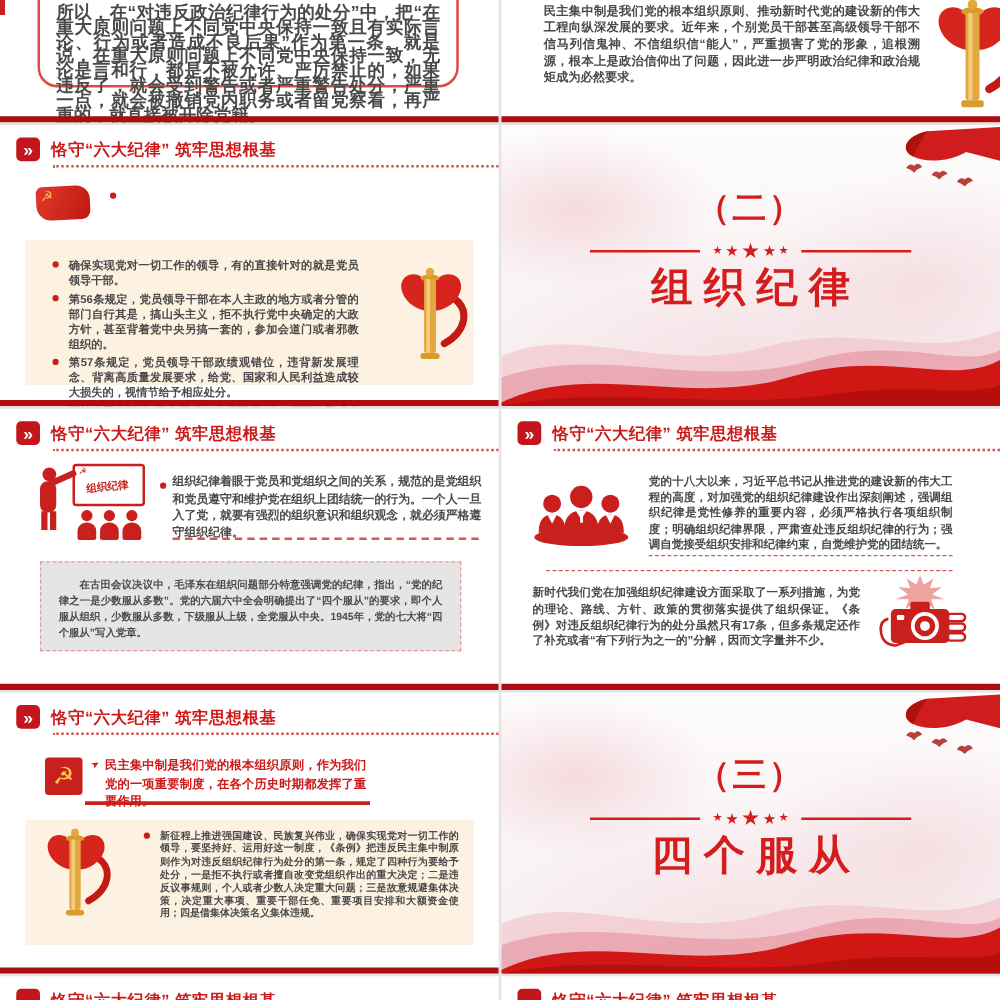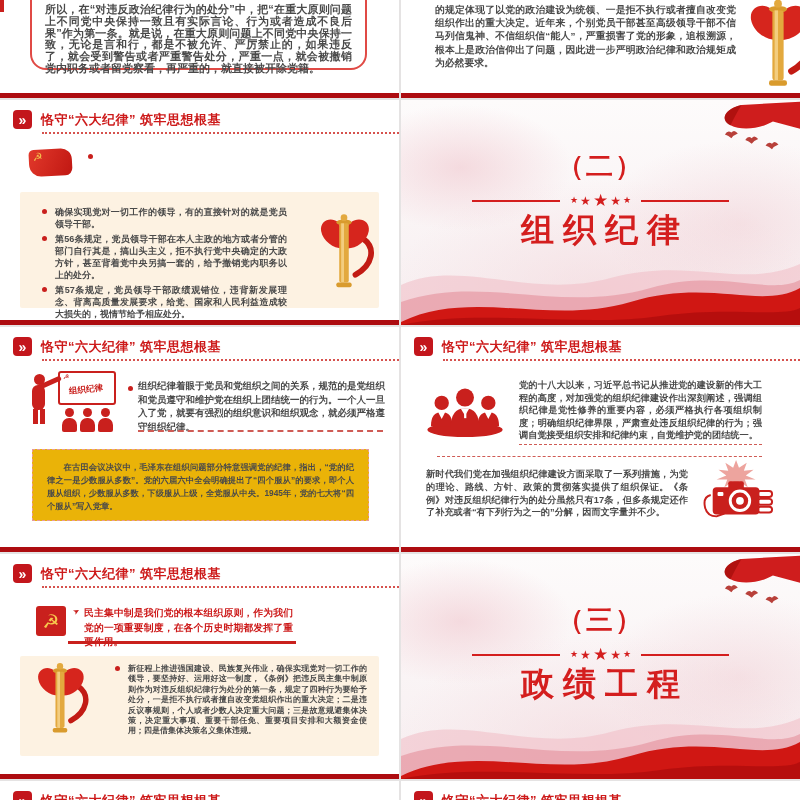--- a/index.html
+++ b/index.html
@@ -20,21 +20,21 @@
   .gray{color:#4a4a4a;font-weight:600;text-align:justify;}
   .dot{position:absolute;width:5px;height:5px;border-radius:50%;background:#c9201d;}
 
   .cream{position:absolute;left:20px;right:20px;background:#fdf2e2;border-radius:2px;}
   .pt{position:relative;padding-left:13px;margin-bottom:3px;font-size:9px;line-height:12px;}
   .pt .pdot{position:absolute;left:0;top:3px;width:5px;height:5px;border-radius:50%;background:#c9201d;}
 
   
   .roundbox{position:absolute;left:30px;right:32px;top:-60px;bottom:28px;border:2px solid #e04a45;border-radius:16px;}
   .cornermark{position:absolute;left:0;top:0;width:4px;height:12px;background:#c9201d;}
-  .prevtextL{position:absolute;left:45px;right:47px;top:4px;font-size:11px;line-height:11.8px;}
+  .prevtextL{position:absolute;left:45px;right:47px;top:4px;font-size:14px;line-height:11.8px;}
   .prevtextR{position:absolute;left:34px;right:64px;top:3px;font-size:9.8px;line-height:13.2px;font-weight:700;}
 
   
   .divider{background:
     radial-gradient(ellipse 160px 90px at 15% 30%, rgba(236,183,192,.45), transparent 70%),
     radial-gradient(ellipse 200px 120px at 85% 55%, rgba(238,196,203,.4), transparent 70%),
     radial-gradient(ellipse 300px 160px at 50% 85%, rgba(242,210,215,.5), transparent 70%),
     linear-gradient(180deg,#fdfbfb,#f7eef0);}
   .dnum{position:absolute;left:0;right:0;top:48px;text-align:center;color:#d41e1e;
         font-size:27px;font-weight:900;letter-spacing:2px;}
@@ -68,40 +68,40 @@
   .pr-head{position:absolute;left:8px;top:3px;width:11px;height:11px;border-radius:50%;background:#c9201d;}
   .pr-arm{position:absolute;left:13px;top:14px;width:24px;height:5px;border-radius:3px;background:#c9201d;
           transform:rotate(-24deg);transform-origin:left center;}
   .pr-body{position:absolute;left:6px;top:14px;width:13px;height:25px;border-radius:6px;background:#c9201d;}
   .pr-leg1{position:absolute;left:7px;top:38px;width:5px;height:15px;background:#c9201d;}
   .pr-leg2{position:absolute;left:14px;top:38px;width:5px;height:15px;background:#c9201d;}
   .aud{position:absolute;top:37px;width:15px;height:25px;}
   .aud .ah{position:absolute;left:3px;top:0;width:9px;height:9px;border-radius:50%;background:#c9201d;}
   .aud .ab{position:absolute;left:0;top:10px;width:15px;height:14px;border-radius:7px 7px 2px 2px;background:#c9201d;}
 
-  .qbox{position:absolute;left:32px;right:30px;top:122px;height:72px;border:1px dashed #e79b9b;background:#eab308;
+  .qbox{position:absolute;left:32px;right:30px;top:122px;height:72px;border:1px dashed #e79b9b;background:#e5e5e5;
         padding:11px 14px;font-size:8.3px;line-height:13px;color:#4a4a4a;font-weight:600;text-align:justify;text-indent:2em;}
   .dash{position:absolute;border-top:2px dashed #cf5b55;}
 
   svg{display:block;}
 </style>
 </head>
 <body>
 
 <div class="page">
 
   <section class="cell">
     <div class="cornermark"></div>
     <div class="roundbox"></div>
     <div class="prevtextL gray">所以，在“对违反政治纪律行为的处分”中，把“在重大原则问题上不同党中央保持一致且有实际言论、行为或者造成不良后果”作为第一条。就是说，在重大原则问题上不同党中央保持一致，无论是言和行，都是不被允许、严厉禁止的，如果违反了，就会受到警告或者严重警告处分，严重一点，就会被撤销党内职务或者留党察看，再严重的，就直接被开除党籍。</div>
     <div class="bbar"></div>
   </section>
 
   <section class="cell">
-    <div class="prevtextR gray">的规定体现了以党的政治建设为统领、一是拒不执行或者擅自改变党组织作出的重大决定。近年来，个别党员干部甚至高级领导干部不信马列信鬼神、不信组织信“能人”，严重损害了党的形象，追根溯源，根本上是政治信仰出了问题，因此进一步严明政治纪律和政治规矩成为必然要求。</div>
+    <div class="prevtextR gray">民主集中制是我们党的根本组织原则、推动新时代党的建设新的伟大工程向纵深发展的要求。近年来，个别党员干部甚至高级领导干部不信马列信鬼神、不信组织信“能人”，严重损害了党的形象，追根溯源，根本上是政治信仰出了问题，因此进一步严明政治纪律和政治规矩成为必然要求。</div>
     <div style="position:absolute;right:-14px;top:-6px;">
       <svg width="72" height="98" viewBox="0 0 64 86">
         <path d="M52 30 C66 40 62 58 44 68" stroke="#c21b14" stroke-width="6" fill="none" stroke-linecap="round"></path>
         <path d="M32 22 C40 4 60 8 58 22 C56 34 42 42 33 40 C24 42 10 34 8 22 C6 8 26 4 32 22 Z" fill="#d6251d"></path>
         <ellipse cx="32" cy="13" rx="8" ry="3" fill="#d99b2d"></ellipse>
         <circle cx="32" cy="8" r="3.5" fill="#e3a93e"></circle>
         <rect x="27" y="14" width="10" height="62" rx="2" fill="#e3a93e"></rect>
         <rect x="29" y="14" width="3" height="62" fill="#f3cd7f"></rect>
         <rect x="24" y="76" width="16" height="5" rx="2" fill="#d99b2d"></rect>
       </svg>
@@ -116,21 +116,21 @@
         </span>
       <span class="htitle">恪守“六大纪律”  筑牢思想根基</span>
     </div>
     <div class="dotline"></div>
     <div class="flagicon">
       <span class="emb">☭</span>
     </div>
     <span class="dot" style="left:88px;top:54px;"></span>
     <div class="cream" style="top:92px;height:116px;padding:14px 92px 8px 22px;">
       <div class="pt gray"><span class="pdot"></span><span>确保实现党对一切工作的领导，有的直接针对的就是党员领导干部。</span></div>
-      <div class="pt gray"><span class="pdot"></span><span>第56条规定，党员领导干部在本人主政的地方或者分管的部门自行其是，搞山头主义，拒不执行党中央确定的大政方针，甚至背着党中央另搞一套的，给予撤销党内职务以上的处分。</span></div>
+      <div class="pt gray"><span class="pdot"></span><span>第56条规定，党员领导干部在本人主政的地方或者分管的部门自行其是，搞山头主义，拒不执行党中央确定的大政方针，甚至背着党中央另搞一套的，参加会道门或者邪教组织的。</span></div>
       <div class="pt gray"><span class="pdot"></span><span>第57条规定，党员领导干部政绩观错位，违背新发展理念、背离高质量发展要求，给党、国家和人民利益造成较大损失的，视情节给予相应处分。</span></div>
       <div class="pt gray"><span>而搞劳民伤财的“形象工程”“政绩工程”的，还要从重或者加重处分。</span></div>
     </div>
     <div style="position:absolute;right:24px;top:110px;">
       <svg width="62" height="82" viewBox="0 0 64 86">
         <path d="M52 30 C66 40 62 58 44 68" stroke="#c21b14" stroke-width="6" fill="none" stroke-linecap="round"></path>
         <path d="M32 22 C40 4 60 8 58 22 C56 34 42 42 33 40 C24 42 10 34 8 22 C6 8 26 4 32 22 Z" fill="#d6251d"></path>
         <ellipse cx="32" cy="13" rx="8" ry="3" fill="#d99b2d"></ellipse>
         <circle cx="32" cy="8" r="3.5" fill="#e3a93e"></circle>
         <rect x="27" y="14" width="10" height="62" rx="2" fill="#e3a93e"></rect>
@@ -309,21 +309,21 @@
       <span class="sline"></span>
       <span class="stars">
           <span>★</span>
           <span>★</span>
           <span>★</span>
           <span>★</span>
           <span>★</span>
         </span>
       <span class="sline"></span>
     </div>
-    <div class="dtitle">政绩工程</div>
+    <div class="dtitle">四个服从</div>
     <div class="silk">
       <svg width="100%" height="100%" viewBox="0 0 400 95" preserveAspectRatio="none">
         <path d="M0 55 C60 28 130 70 210 48 C290 26 340 60 400 34 L400 95 L0 95 Z" fill="#f0bcc4" opacity=".55"></path>
         <path d="M0 72 C80 44 160 84 250 58 C320 38 370 66 400 50 L400 95 L0 95 Z" fill="#e58f9b" opacity=".6"></path>
         <path d="M0 92 C70 58 150 96 230 72 C310 48 360 80 400 58 L400 95 L0 95 Z" fill="#d01713"></path>
         <path d="M0 95 C80 78 180 98 260 86 C330 76 380 88 400 78 L400 95 Z" fill="#b30d0d" opacity=".9"></path>
       </svg>
     </div>
   </section>
 

